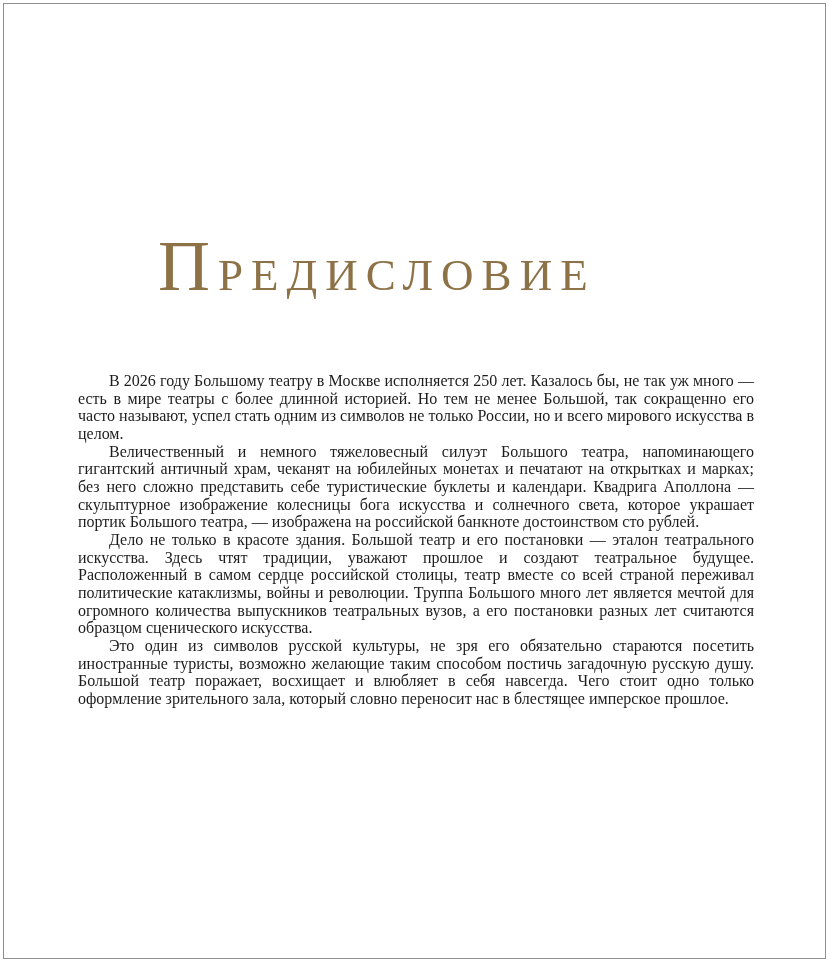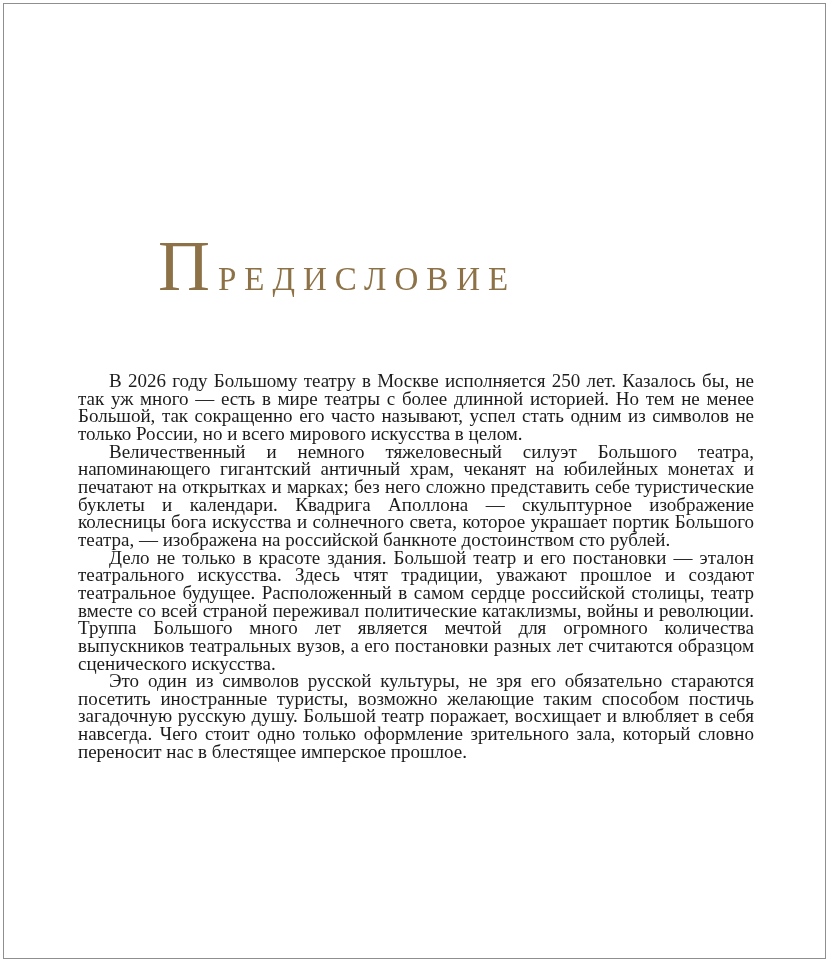--- a/index.html
+++ b/index.html
@@ -32,29 +32,29 @@
     color: #8e7247;
     font-weight: 400;
     letter-spacing: 8px;
     white-space: nowrap;
     line-height: 1;
   }
   .chapter-title .initial {
     font-size: 72px;
   }
   .chapter-title .rest {
-    font-size: 33px;
+    font-size: 45px;
     margin-top: 28px;
   }
   .body-text {
     position: absolute;
     left: 78px;
     top: 372px;
     width: 676px;
-    font-size: 19px;
+    font-size: 16px;
     line-height: 17.65px;
     color: #1c1c1c;
     text-align: justify;
     hyphens: auto;
   }
   .body-text p {
     margin: 0;
     text-indent: 31px;
   }
 </style>

